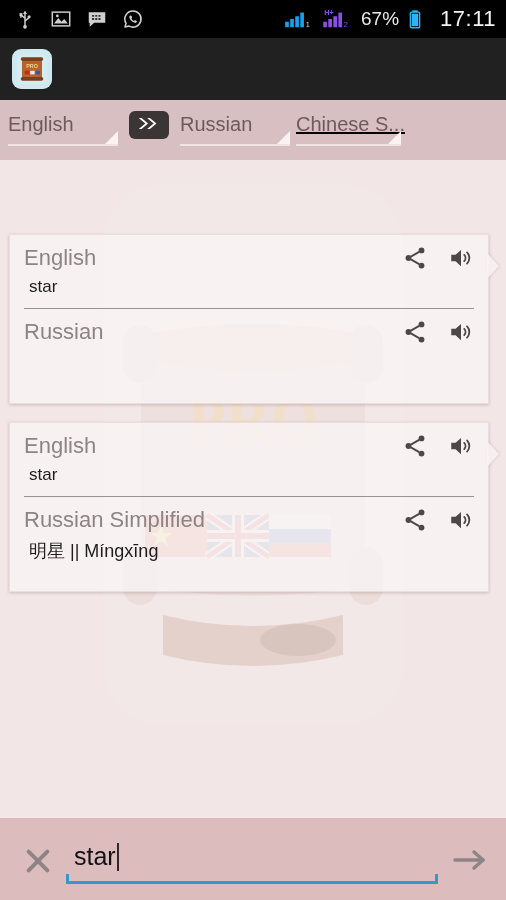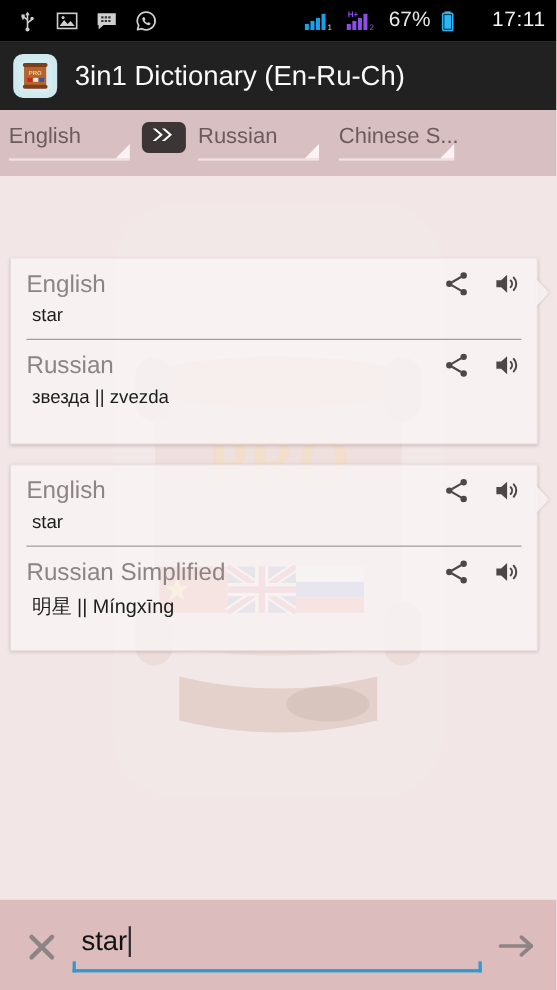--- a/index.html
+++ b/index.html
@@ -16,21 +16,21 @@
   
   .statusbar {
     position:absolute; top:0; left:0; width:506px; height:38px;
     background:#000; display:flex; align-items:center;
     padding:0 10px 0 14px;
   }
   .sb-left { display:flex; align-items:center; gap:14px; }
   .sb-right { margin-left:auto; display:flex; align-items:center; gap:8px; }
   .sb-icon { width:22px; height:22px; display:block; }
   .sb-pct { color:#e8e8e8; font-size:19px; letter-spacing:0px;text-align:right; }
-  .sb-clock { color:#f2f2f2; font-size:19px; letter-spacing:0.5px; margin-left:24px; }
+  .sb-clock { color:#f2f2f2; font-size:22px; letter-spacing:0.5px; margin-left:9px; }
 
   
   .titlebar {
     position:absolute; top:38px; left:0; width:506px; height:62px;
     background:#212121; display:flex; align-items:center; padding-left:12px;
   }
   .app-icon {
     width:40px; height:40px; border-radius:9px;
     background:#cfe9ee; display:flex; align-items:center; justify-content:center;
     flex:0 0 auto; overflow:hidden;
@@ -58,21 +58,21 @@
   .spinner .caret {
     position:absolute; right:0; bottom:6px;
     width:0; height:0;
     border-left:13px solid transparent;
     border-bottom:13px solid #fbf2f3;
   }
   #sp-src  { left:8px;   position:absolute; width:110px; }
   #sp-src  .underline { width:110px; }
   #sp-tgt1 { left:180px; position:absolute; width:110px; }
   #sp-tgt1 .underline { width:110px; }
-  #sp-tgt2 { left:308px; position:absolute; width:105px; }
+  #sp-tgt2 { left:296px; position:absolute; width:105px;text-decoration:underline; }
   #sp-tgt2 .underline { width:105px; }
 
   .swap-btn {
     position:absolute; left:129px; top:11px;
     width:40px; height:28px; border-radius:6px; background:#3b3535;
     display:flex; align-items:center; justify-content:center;
     cursor:pointer;
   }
 
   
@@ -250,21 +250,20 @@
         <rect x="9" y="8" width="22" height="24" rx="2" fill="#8b4a22"></rect>
         <rect x="9" y="10" width="22" height="20" fill="#b5652c"></rect>
         <rect x="7.5" y="7" width="25" height="4" rx="2" fill="#7a3f1c"></rect>
         <rect x="7.5" y="29" width="25" height="4" rx="2" fill="#7a3f1c"></rect>
         <text x="20" y="19" font-size="6" fill="#f2cf92" text-anchor="middle" font-family="Liberation Sans, sans-serif" font-weight="bold">PRO</text>
         <rect x="12" y="22" width="5" height="4" fill="#cc2222"></rect>
         <rect x="18" y="22" width="5" height="4" fill="#e8e8e8"></rect>
         <rect x="24" y="22" width="5" height="4" fill="#3355bb"></rect>
       </svg>
     </div>
-    <div class="app-title">3in1 Dictionary (En-Ru-Ch)</div>
   </div>
 
   <div class="langbar">
 
     <div class="spinner" id="sp-src">
       <span class="lbl">English</span>
       <span class="underline"></span>
       <span class="caret"></span>
     </div>
 
@@ -391,21 +390,20 @@
               <svg viewBox="0 0 24 24" width="26" height="26">
                 <polygon points="3,9 7,9 12,4.5 12,19.5 7,15 3,15" fill="#4d4747"></polygon>
                 <g fill="none" stroke="#4d4747" stroke-width="1.7" stroke-linecap="round">
                   <path d="M15 9.2 A4 4 0 0 1 15 14.8"></path>
                   <path d="M17.6 6.8 A7.5 7.5 0 0 1 17.6 17.2"></path>
                 </g>
               </svg>
             </span>
           </span>
         </div>
-        <div class="word">звезда || zvezda</div>
       </div>
     </div>
 
     <div class="card" id="card-2">
       <span class="card-notch"></span>
 
       <div class="row">
         <div class="row-head">
           <span class="lang-name">English</span>
           <span class="row-actions">

